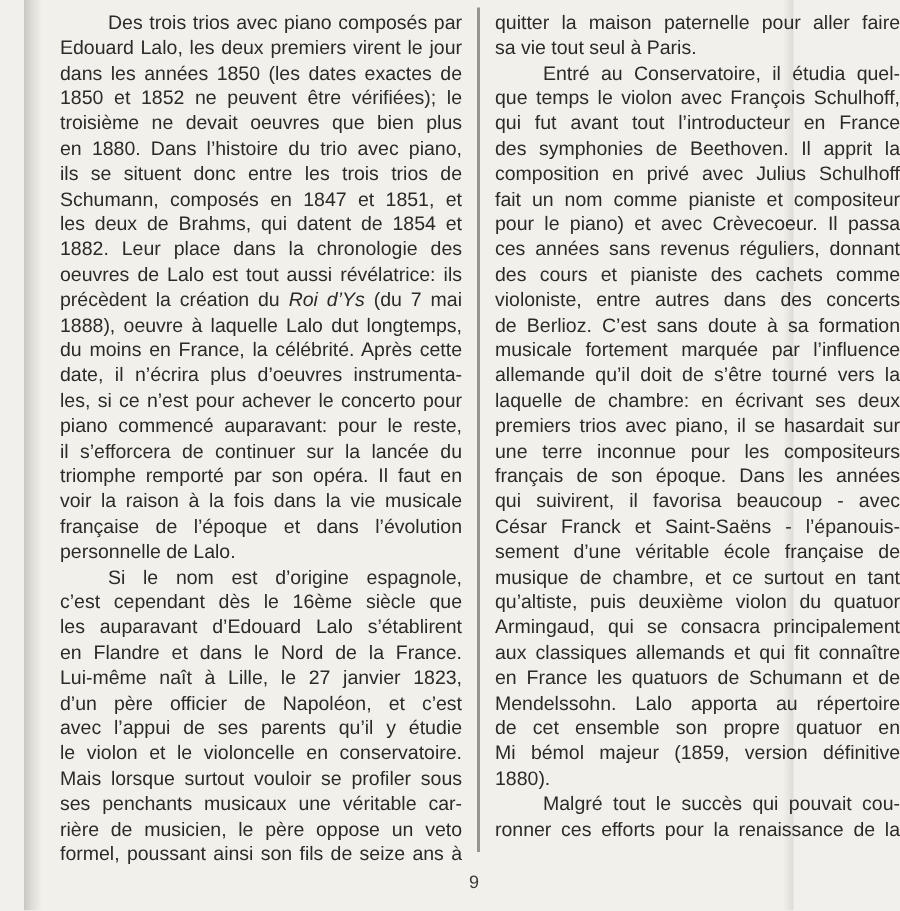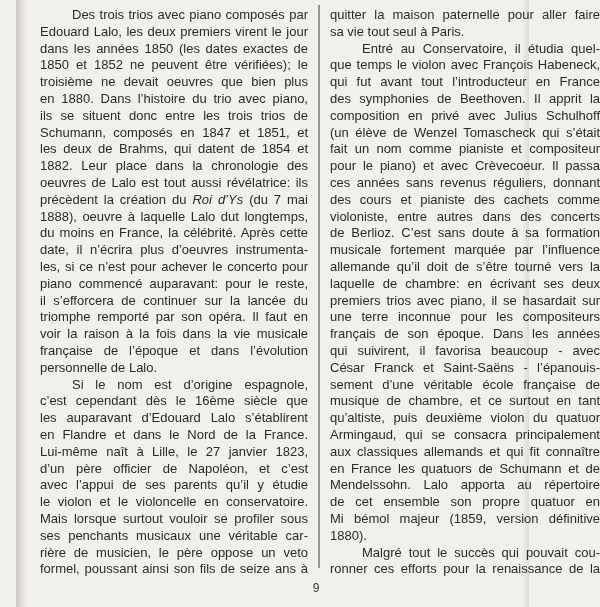--- a/index.html
+++ b/index.html
@@ -104,25 +104,24 @@
       <div class="line"><span>le violon et le violoncelle en conservatoire.</span></div>
       <div class="line"><span>Mais lorsque surtout vouloir se profiler sous</span></div>
       <div class="line"><span>ses penchants musicaux une véritable car-</span></div>
       <div class="line"><span>rière de musicien, le père oppose un veto</span></div>
       <div class="line"><span>formel, poussant ainsi son fils de seize ans à</span></div>
     </div>
   <div class="col col-right">
       <div class="line"><span>quitter la maison paternelle pour aller faire</span></div>
       <div class="line end"><span>sa vie tout seul à Paris.</span></div>
       <div class="line indent"><span>Entré au Conservatoire, il étudia quel-</span></div>
-      <div class="line"><span>que temps le violon avec François Habeneck,</span></div>
+      <div class="line"><span>que temps le violon avec François Schulhoff,</span></div>
       <div class="line"><span>qui fut avant tout l’introducteur en France</span></div>
       <div class="line"><span>des symphonies de Beethoven. Il apprit la</span></div>
       <div class="line"><span>composition en privé avec Julius Schulhoff</span></div>
-      <div class="line"><span>(un élève de Wenzel Tomascheck qui s’était</span></div>
       <div class="line"><span>fait un nom comme pianiste et compositeur</span></div>
       <div class="line"><span>pour le piano) et avec Crèvecoeur. Il passa</span></div>
       <div class="line"><span>ces années sans revenus réguliers, donnant</span></div>
       <div class="line"><span>des cours et pianiste des cachets comme</span></div>
       <div class="line"><span>violoniste, entre autres dans des concerts</span></div>
       <div class="line"><span>de Berlioz. C’est sans doute à sa formation</span></div>
       <div class="line"><span>musicale fortement marquée par l’influence</span></div>
       <div class="line"><span>allemande qu’il doit de s’être tourné vers la</span></div>
       <div class="line"><span>laquelle de chambre: en écrivant ses deux</span></div>
       <div class="line"><span>premiers trios avec piano, il se hasardait sur</span></div>

